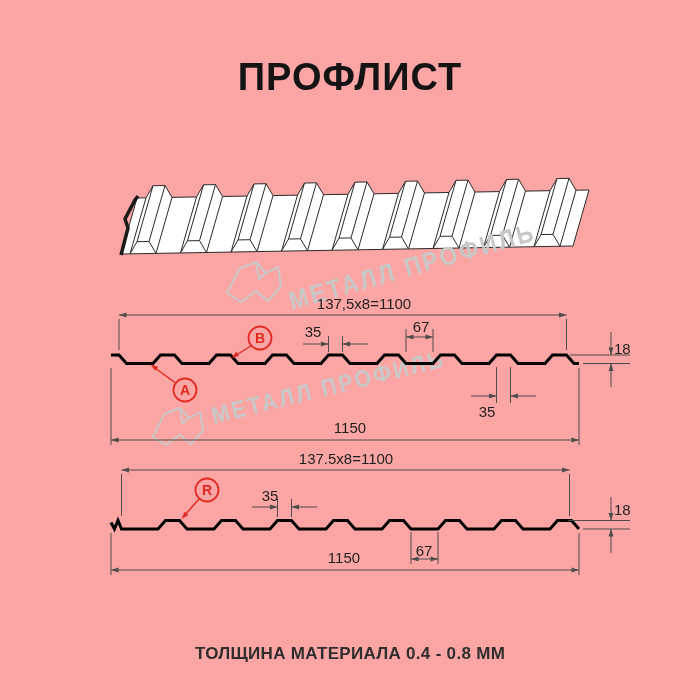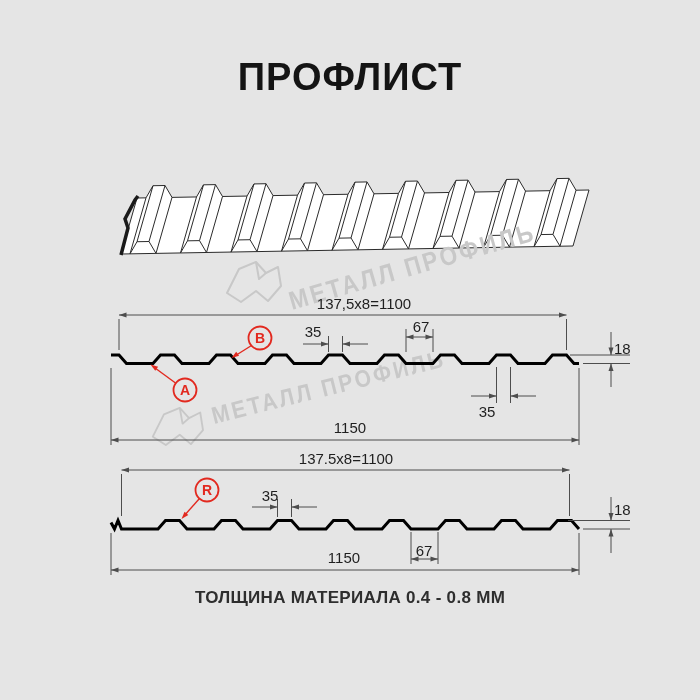--- a/index.html
+++ b/index.html
@@ -1,22 +1,22 @@
 <!DOCTYPE html>
 <html><head>
 <meta charset="utf-8">
 <style>
   html,body{margin:0;padding:0;background:#ffffff;}
-  #page{position:relative;width:700px;height:700px;background:#e5e5e5;overflow:hidden;
+  #page{position:relative;width:700px;height:700px;background:#fca5a5;overflow:hidden;
         font-family:"Liberation Sans",sans-serif;}
   .title{position:absolute;left:0;top:56px;width:700px;text-align:center;
          font-size:38px;font-weight:700;letter-spacing:1px;color:#141414;}
   .subtitle{position:absolute;left:0;top:99px;width:700px;text-align:center;
          font-size:19px;font-weight:700;letter-spacing:0.5px;color:#1a1a1a;}
-  .caption{position:absolute;left:0;top:588px;width:700px;text-align:center;
+  .caption{position:absolute;left:0;top:644px;width:700px;text-align:center;
          font-size:17px;font-weight:700;letter-spacing:0.3px;color:#2e2e2e;}
   svg{position:absolute;left:0;top:0;}
   text.dim{font-family:"Liberation Sans",sans-serif;font-size:15px;fill:#1f1f1f;}
   text.lbl{font-family:"Liberation Sans",sans-serif;font-size:14px;font-weight:700;fill:#e2291f;}
   text.wm{font-family:"Liberation Sans",sans-serif;font-weight:700;fill:#c8c8c8;letter-spacing:3px;}
 </style>
 </head>
 <body>
 
 <div id="page">

